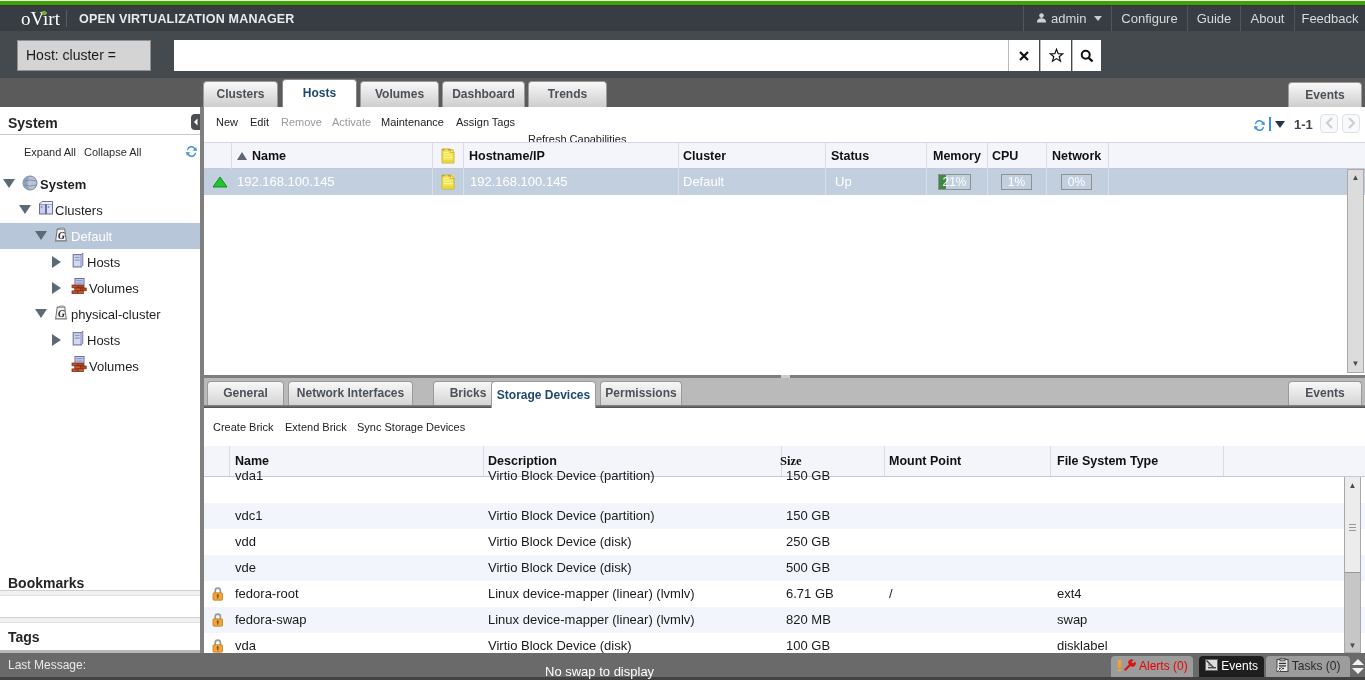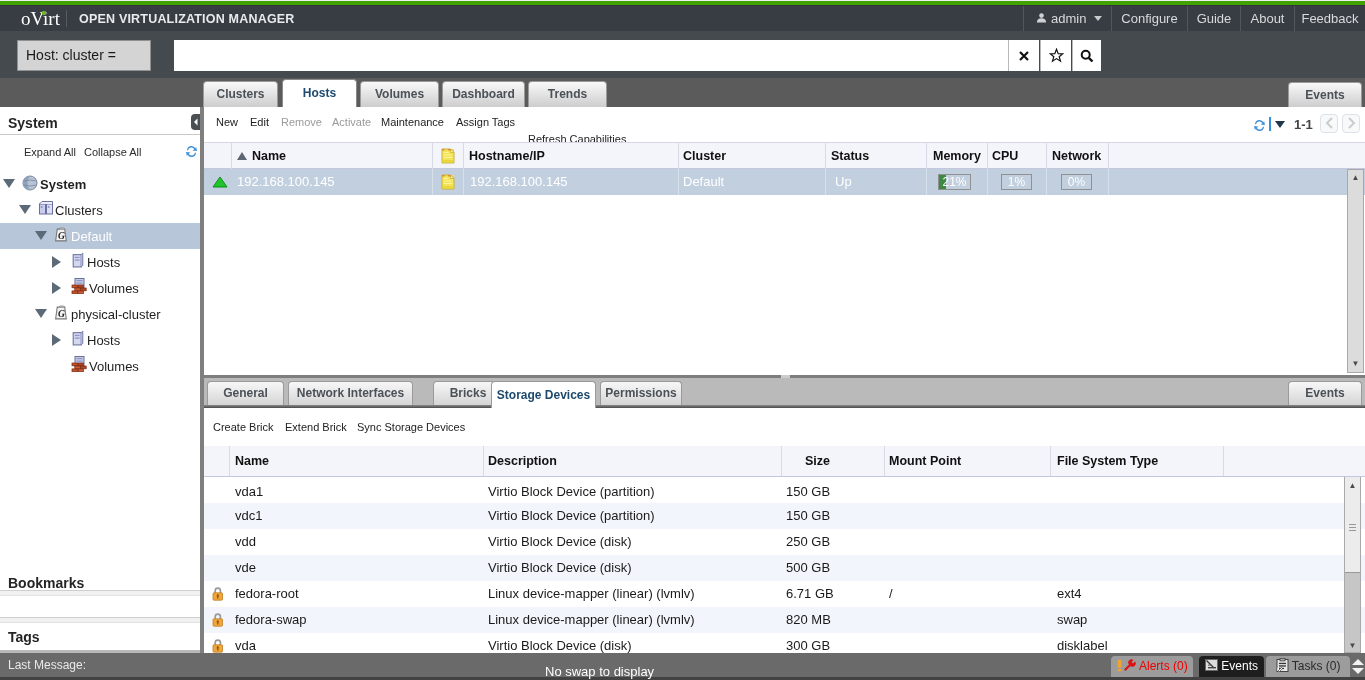--- a/index.html
+++ b/index.html
@@ -367,25 +367,25 @@
 
 <div class="abs" id="grid2hdr">
   <div class="g2col" style="left:25px;"></div>
   <div class="g2col" style="left:279px;"></div>
   <div class="g2col" style="left:577px;"></div>
   <div class="g2col" style="left:680px;"></div>
   <div class="g2col" style="left:846px;"></div>
   <div class="g2col" style="left:1019px;"></div>
   <div class="g2hdtext" style="left:31px;">Name</div>
   <div class="g2hdtext" style="left:284px;">Description</div>
-  <div class="g2hdtext" style="left:601px;">Size</div>
+  <div class="g2hdtext" style="left:576px;font-family:Liberation Serif, serif;">Size</div>
   <div class="g2hdtext" style="left:685px;">Mount Point</div>
   <div class="g2hdtext" style="left:853px;">File System Type</div>
 </div>
-<div class="row2" style="top:479px;">
+<div class="row2" style="top:463px;">
     <div class="c" style="left:31px;">vda1</div>
     <div class="c" style="left:284px;">Virtio Block Device (partition)</div>
     <div class="c" style="left:582px;">150 GB</div>
   </div>
 <div class="row2 alt" style="top:503px;">
     <div class="c" style="left:31px;">vdc1</div>
     <div class="c" style="left:284px;">Virtio Block Device (partition)</div>
     <div class="c" style="left:582px;">150 GB</div>
   </div>
 <div class="row2" style="top:529px;">
@@ -407,21 +407,21 @@
   </div>
 <div class="row2 alt" style="top:607px;">
     <div class="c" style="left:31px;">fedora-swap</div>
     <div class="c" style="left:284px;">Linux device-mapper (linear) (lvmlv)</div>
     <div class="c" style="left:582px;">820 MB</div>
     <div class="c" style="left:853px;">swap</div>
   </div>
 <div class="row2" style="top:633px;height:20px;">
     <div class="c" style="left:31px;">vda</div>
     <div class="c" style="left:284px;">Virtio Block Device (disk)</div>
-    <div class="c" style="left:582px;">300 GB</div>
+    <div class="c" style="left:582px;">100 GB</div>
     <div class="c" style="left:853px;">disklabel</div>
   </div>
 
 <svg class="abs" style="left:212px;top:587px;" width="12" height="14" viewBox="0 0 12 14">
     <path d="M3.2 6 L3.2 3.8 A2.6 2.6 0 0 1 8.4 3.8 L8.4 6" fill="none" stroke="#9a9a9a" stroke-width="1.7"></path>
     <rect x="1" y="5.8" width="9.5" height="7.4" rx="1" fill="#f2a53c" stroke="#c07f1f" stroke-width="0.8"></rect>
     <path d="M5.75 7.5 L5.75 11.5" stroke="#8a5c10" stroke-width="1.4"></path>
     <path d="M5.75 7 L7.3 9.2 L4.2 9.2 Z" fill="#8a5c10"></path>
   </svg>
 <svg class="abs" style="left:212px;top:613px;" width="12" height="14" viewBox="0 0 12 14">

